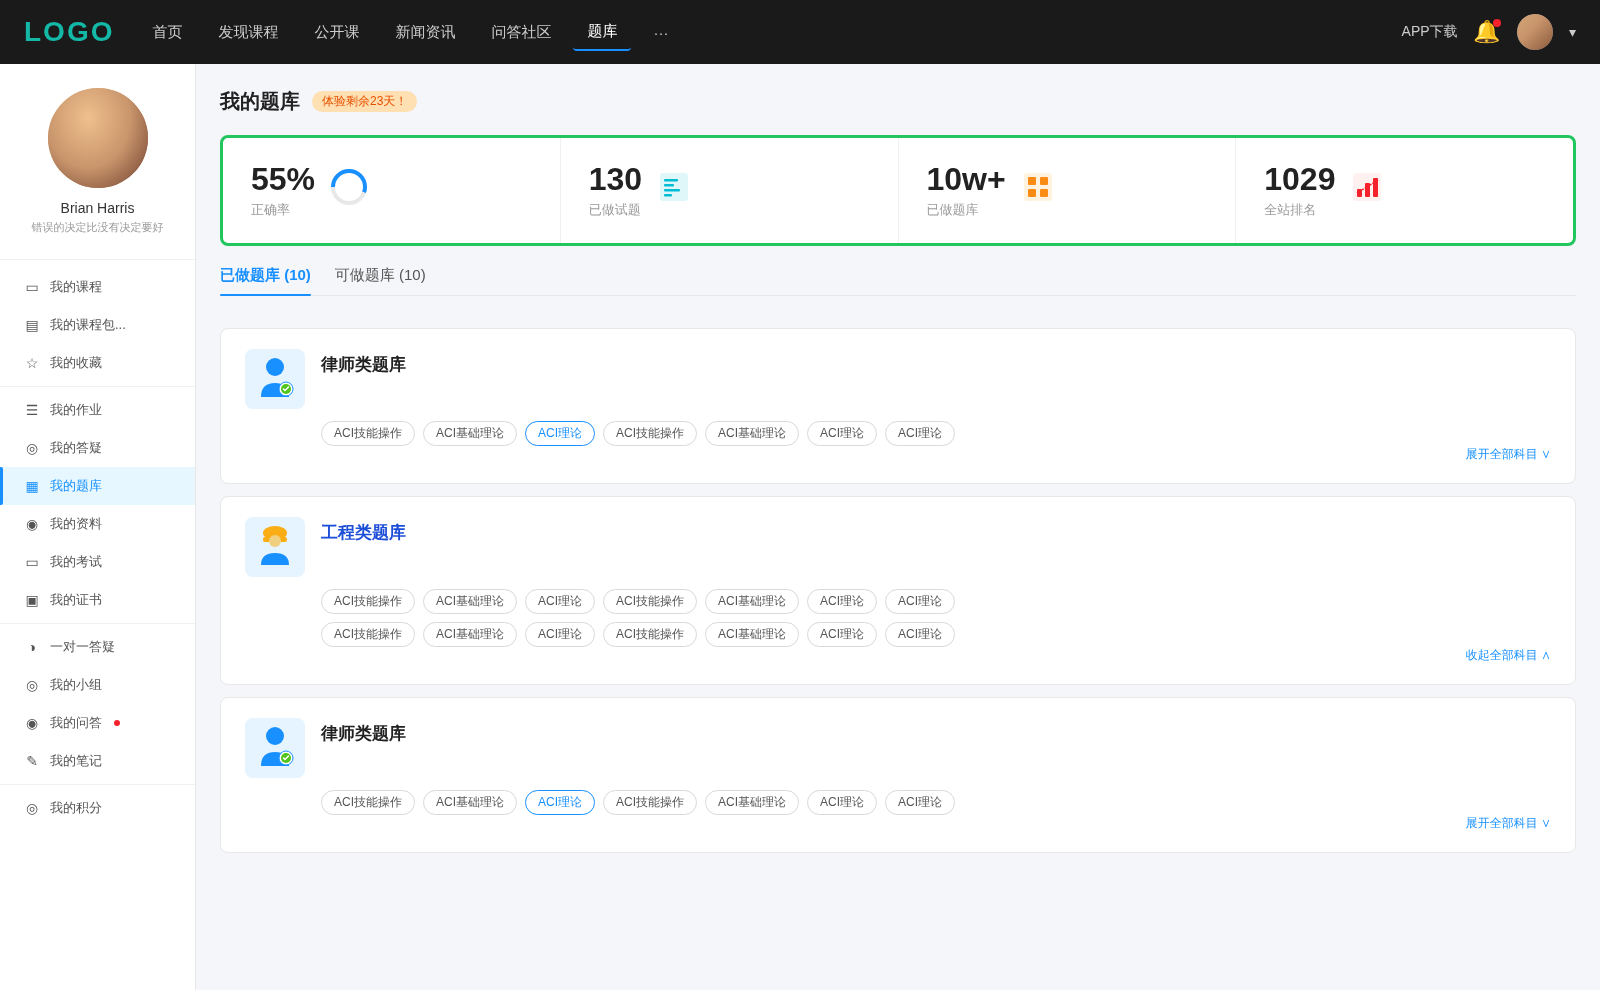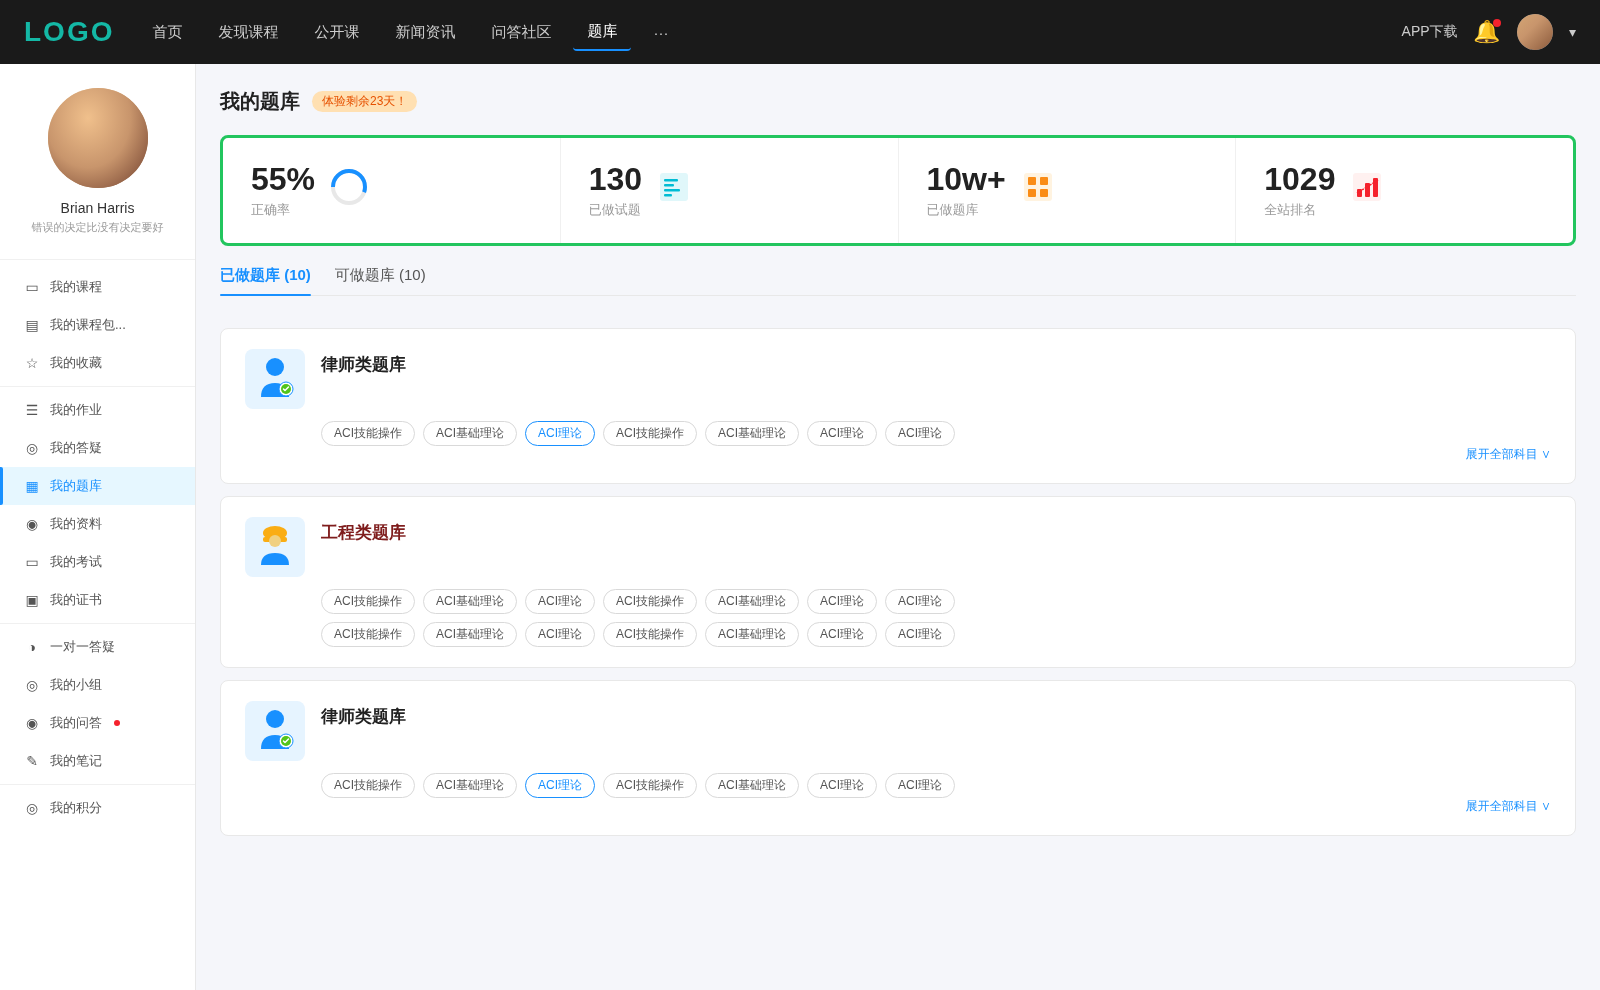--- a/index.html
+++ b/index.html
@@ -537,40 +537,43 @@
         <div class="bank-card-icon">
           <svg width="60" height="60" viewBox="0 0 60 60" fill="none">
             <rect width="60" height="60" rx="8" fill="#e6f4ff"></rect>
             <ellipse cx="30" cy="16" rx="12" ry="7" fill="#faad14"></ellipse>
             <rect x="18" y="20" width="24" height="5" rx="2" fill="#faad14"></rect>
             <circle cx="30" cy="24" r="6" fill="#f0d080"></circle>
             <path d="M16 48 Q16 36 30 36 Q44 36 44 48" fill="#1890ff"></path>
           </svg>
         </div>
         <div>
-          <div style="font-size:17px;font-weight:600;color:#7f1d1d;padding-top:4px;">工程类题库</div>
+          <div style="font-size:17px;font-weight:600;color:#1d4ed8;padding-top:4px;">工程类题库</div>
         </div>
       </div>
       <div class="bank-card-tags">
         <span class="tag">ACI技能操作</span>
         <span class="tag">ACI基础理论</span>
         <span class="tag">ACI理论</span>
         <span class="tag">ACI技能操作</span>
         <span class="tag">ACI基础理论</span>
         <span class="tag">ACI理论</span>
         <span class="tag">ACI理论</span>
       </div>
       <div class="bank-card-tags" style="margin-top:8px;">
         <span class="tag">ACI技能操作</span>
         <span class="tag">ACI基础理论</span>
         <span class="tag">ACI理论</span>
         <span class="tag">ACI技能操作</span>
         <span class="tag">ACI基础理论</span>
         <span class="tag">ACI理论</span>
         <span class="tag">ACI理论</span>
+      </div>
+      <div class="bank-card-footer">
+        <span class="collapse-link">收起全部科目 ∧</span>
       </div>
     </div>
 
     <div class="bank-card">
       <div class="bank-card-header">
         <div class="bank-card-icon">
           <svg width="60" height="60" viewBox="0 0 60 60" fill="none">
             <rect width="60" height="60" rx="8" fill="#e6f4ff"></rect>
             <circle cx="30" cy="18" r="9" fill="#1890ff"></circle>
             <path d="M16 48 Q16 34 30 34 Q44 34 44 48" fill="#1890ff"></path>

